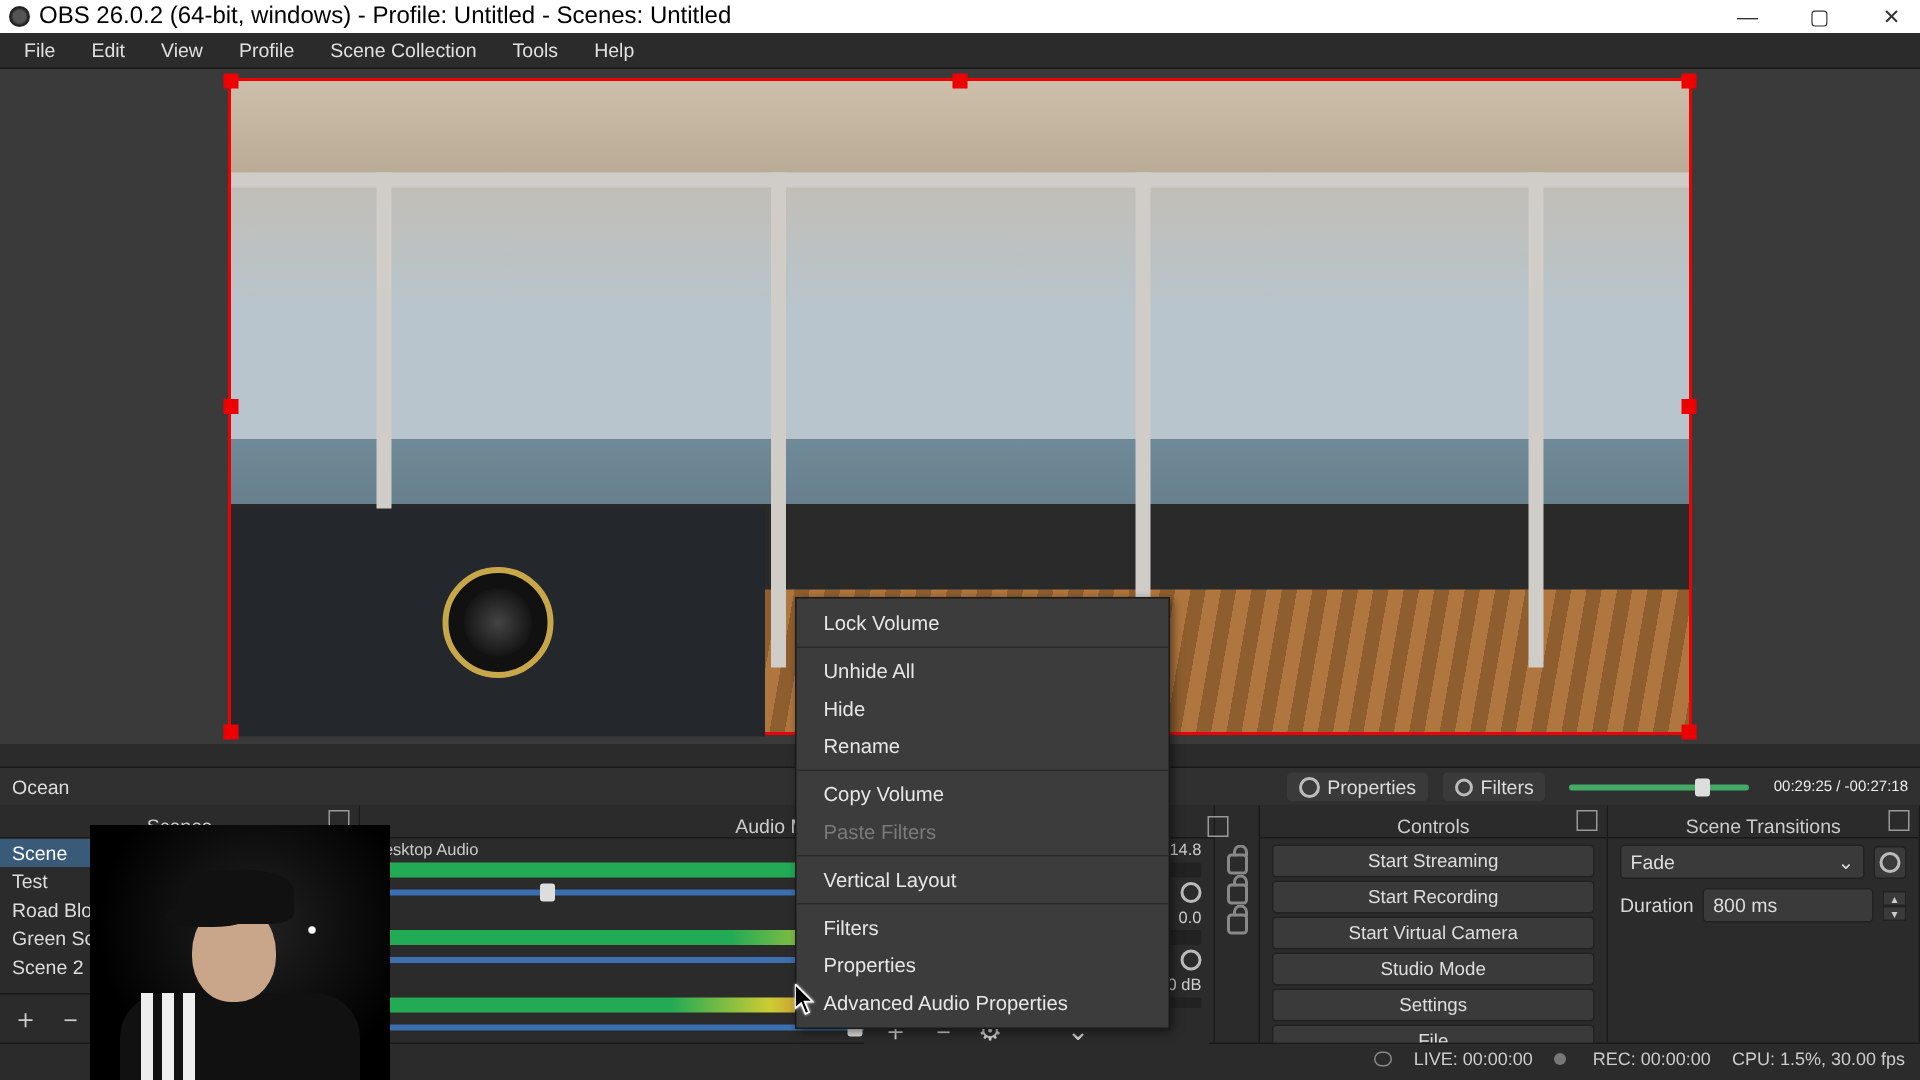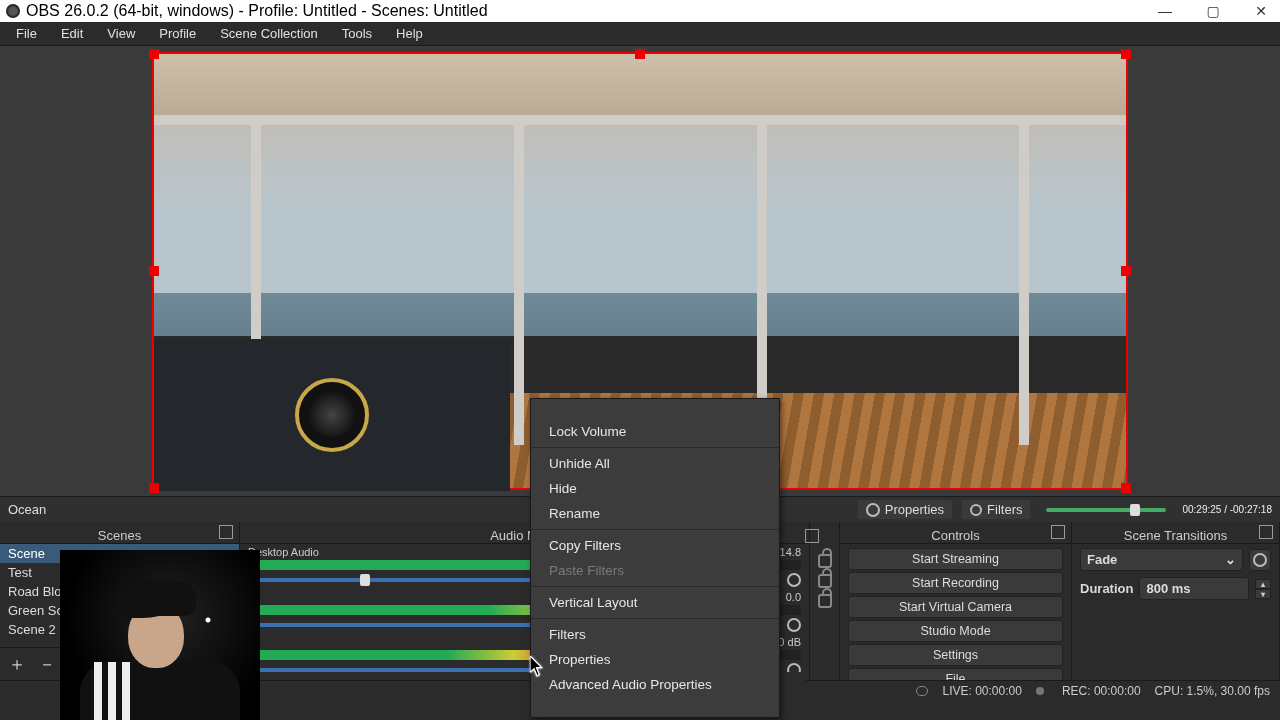--- a/index.html
+++ b/index.html
@@ -30,21 +30,21 @@
 .rocks { position:absolute; left:0; right:0; top:65%; bottom:12%; background:#2a2a2a; }
 .floor { position:absolute; left:0; right:0; bottom:0; height:22%; background: repeating-linear-gradient(100deg,#b0763f,#b0763f 10px,#8f5e2f 10px,#8f5e2f 20px); }
 .pillar { position:absolute; top:14%; bottom:10%; width:10px; background:#d0ccc8; }
 .beam { position:absolute; top:14%; height:10px; left:0; right:0; background:#d0ccc8; }
 .ceil { position:absolute; left:0; right:0; top:0; height:14%; background:linear-gradient(#cdbfa9,#b9ab96); }
 .camcard { position:absolute; left:0; top:285px; width:356px; height:152px; background:#24272c; display:flex; align-items:center; justify-content:center; }
 .logo-ring { width:74px; height:74px; border-radius:50%; border:4px solid #c7a74a; background:#111; display:flex; align-items:center; justify-content:center; }
 .logo-ring::after{content:"";width:46px;height:46px;border-radius:50%;background:radial-gradient(circle,#444,#000);}
 
 
-.srcbar { display:flex; align-items:center; height:26px; background:#303030; padding:0 8px; gap:10px; border-top:1px solid #1a1a1a; }
+.srcbar { display:flex; align-items:center; height:26px; background:#303030; padding:0 8px; gap:10px; border-top:1px solid #1a1a1a;margin-top:15px; }
 .srcbar .srcname { flex:0 0 auto; color:#ddd; }
 .srcbar .spacer { flex:1; }
 .srcbar .btn { display:flex; align-items:center; gap:5px; background:#3a3a3a; padding:2px 8px; border-radius:3px; color:#ddd; }
 .gear-mini{width:14px;height:14px;border:2px solid #bbb;border-radius:50%;position:relative;}
 .filter-mini{width:12px;height:12px;border:2px solid #bbb;border-radius:50%;}
 .srcbar .slider { flex:0 0 120px; height:4px; background:#4a6; border-radius:2px; margin:0 6px; position:relative;}
 .srcbar .slider .thumb{position:absolute;top:-4px;left:70%;width:10px;height:12px;background:#ddd;border-radius:2px;}
 .srcbar .time { color:#eee; font-size:10px; margin-left:auto; }
 
 
@@ -74,37 +74,37 @@
 .lockcol { width:30px; display:flex; flex-direction:column; align-items:center; gap:6px; padding-top:4px; }
 .lock{width:14px;height:14px;border:2px solid #888;border-radius:3px;position:relative;}
 .lock::before{content:"";position:absolute;top:-8px;left:2px;width:6px;height:6px;border:2px solid #888;border-bottom:none;border-radius:6px 6px 0 0;}
 
 .controls { width:232px; }
 .controls .panel-body{padding:4px 8px;display:flex;flex-direction:column;gap:2px;}
 .ctrl-btn{background:#3a3a3a;border:1px solid #222;color:#ddd;text-align:center;padding:3px 0;border-radius:3px;font-size:12.5px;}
 
 .transitions { flex:1; }
 .transitions .panel-body{padding:4px 8px;display:flex;flex-direction:column;gap:6px;}
-.trow{display:flex;align-items:center;gap:6px;font-weight:bold;}
+.trow{display:flex;align-items:center;gap:6px;}
 .sel-box{flex:1;background:#3a3a3a;border:1px solid #222;padding:3px 6px;color:#ddd;border-radius:3px;display:flex;justify-content:space-between;}
 .gear-btn{width:22px;height:22px;background:#3a3a3a;border:1px solid #222;border-radius:3px;display:flex;align-items:center;justify-content:center;}
 .spin{width:16px;display:flex;flex-direction:column;}
 .spin span{background:#3a3a3a;border:1px solid #222;height:10px;font-size:8px;text-align:center;color:#ccc;}
 
 
 .panel-toolbar{display:flex;align-items:center;gap:12px;padding:4px 8px;border-top:1px solid #1a1a1a;}
 .tb{color:#ccc;font-size:18px;}
 
 
 .statusbar { height:20px; background:#2b2b2b; border-top:1px solid #1a1a1a; display:flex; align-items:center; justify-content:flex-end; gap:14px; padding:0 10px; font-size:12px; color:#ccc;}
 .dot{width:8px;height:8px;border-radius:50%;background:#777;display:inline-block;margin-right:4px;}
 .broadcast{display:inline-block;width:12px;height:10px;border:1px solid #888;border-radius:50%/60%;}
 
 
-.ctxmenu { position:absolute; left:530px; top:398px; width:250px; background:#3c3c3c; border:1px solid #1a1a1a; box-shadow:2px 2px 6px rgba(0,0,0,.5); z-index:50; padding:20px 0;}
+.ctxmenu { position:absolute; left:530px; top:398px; width:250px; background:#3c3c3c; border:1px solid #1a1a1a; box-shadow:2px 2px 6px rgba(0,0,0,.5); z-index:50; padding:4px 0;}
 .ctxmenu .mi{padding:5px 18px;color:#e6e6e6;font-size:13.5px;}
 .ctxmenu .mi.disabled{color:#7a7a7a;}
 .ctxmenu .sep{height:1px;background:#2a2a2a;margin:3px 0;}
 
 
 .webcam { position:absolute; left:60px; bottom:0; width:200px; height:170px; z-index:60; }
 .webcam .bg{position:absolute;inset:0;background:radial-gradient(circle at 55% 40%,#222 0%,#000 70%);}
 .webcam .head{position:absolute;left:68px;top:52px;width:56px;height:66px;background:#c9a58a;border-radius:50% 50% 46% 46%;}
 .webcam .cap{position:absolute;left:60px;top:30px;width:76px;height:36px;background:#111;border-radius:40% 40% 20% 20%;}
 .webcam .brim{position:absolute;left:50px;top:54px;width:54px;height:14px;background:#111;border-radius:40%;}
@@ -325,21 +325,21 @@
   <span>CPU: 1.5%, 30.00 fps</span>
 </div>
 
 <div class="ctxmenu" id="ctxmenu">
     <div class="mi">Lock Volume</div>
     <div class="sep"></div>
     <div class="mi">Unhide All</div>
     <div class="mi">Hide</div>
     <div class="mi">Rename</div>
     <div class="sep"></div>
-    <div class="mi">Copy Filters</div>
+    <div class="mi">Copy Volume</div>
     <div class="mi disabled">Paste Filters</div>
     <div class="sep"></div>
     <div class="mi">Vertical Layout</div>
     <div class="sep"></div>
     <div class="mi">Filters</div>
     <div class="mi">Properties</div>
     <div class="mi">Advanced Audio Properties</div>
   </div>
 
 <div class="webcam">

